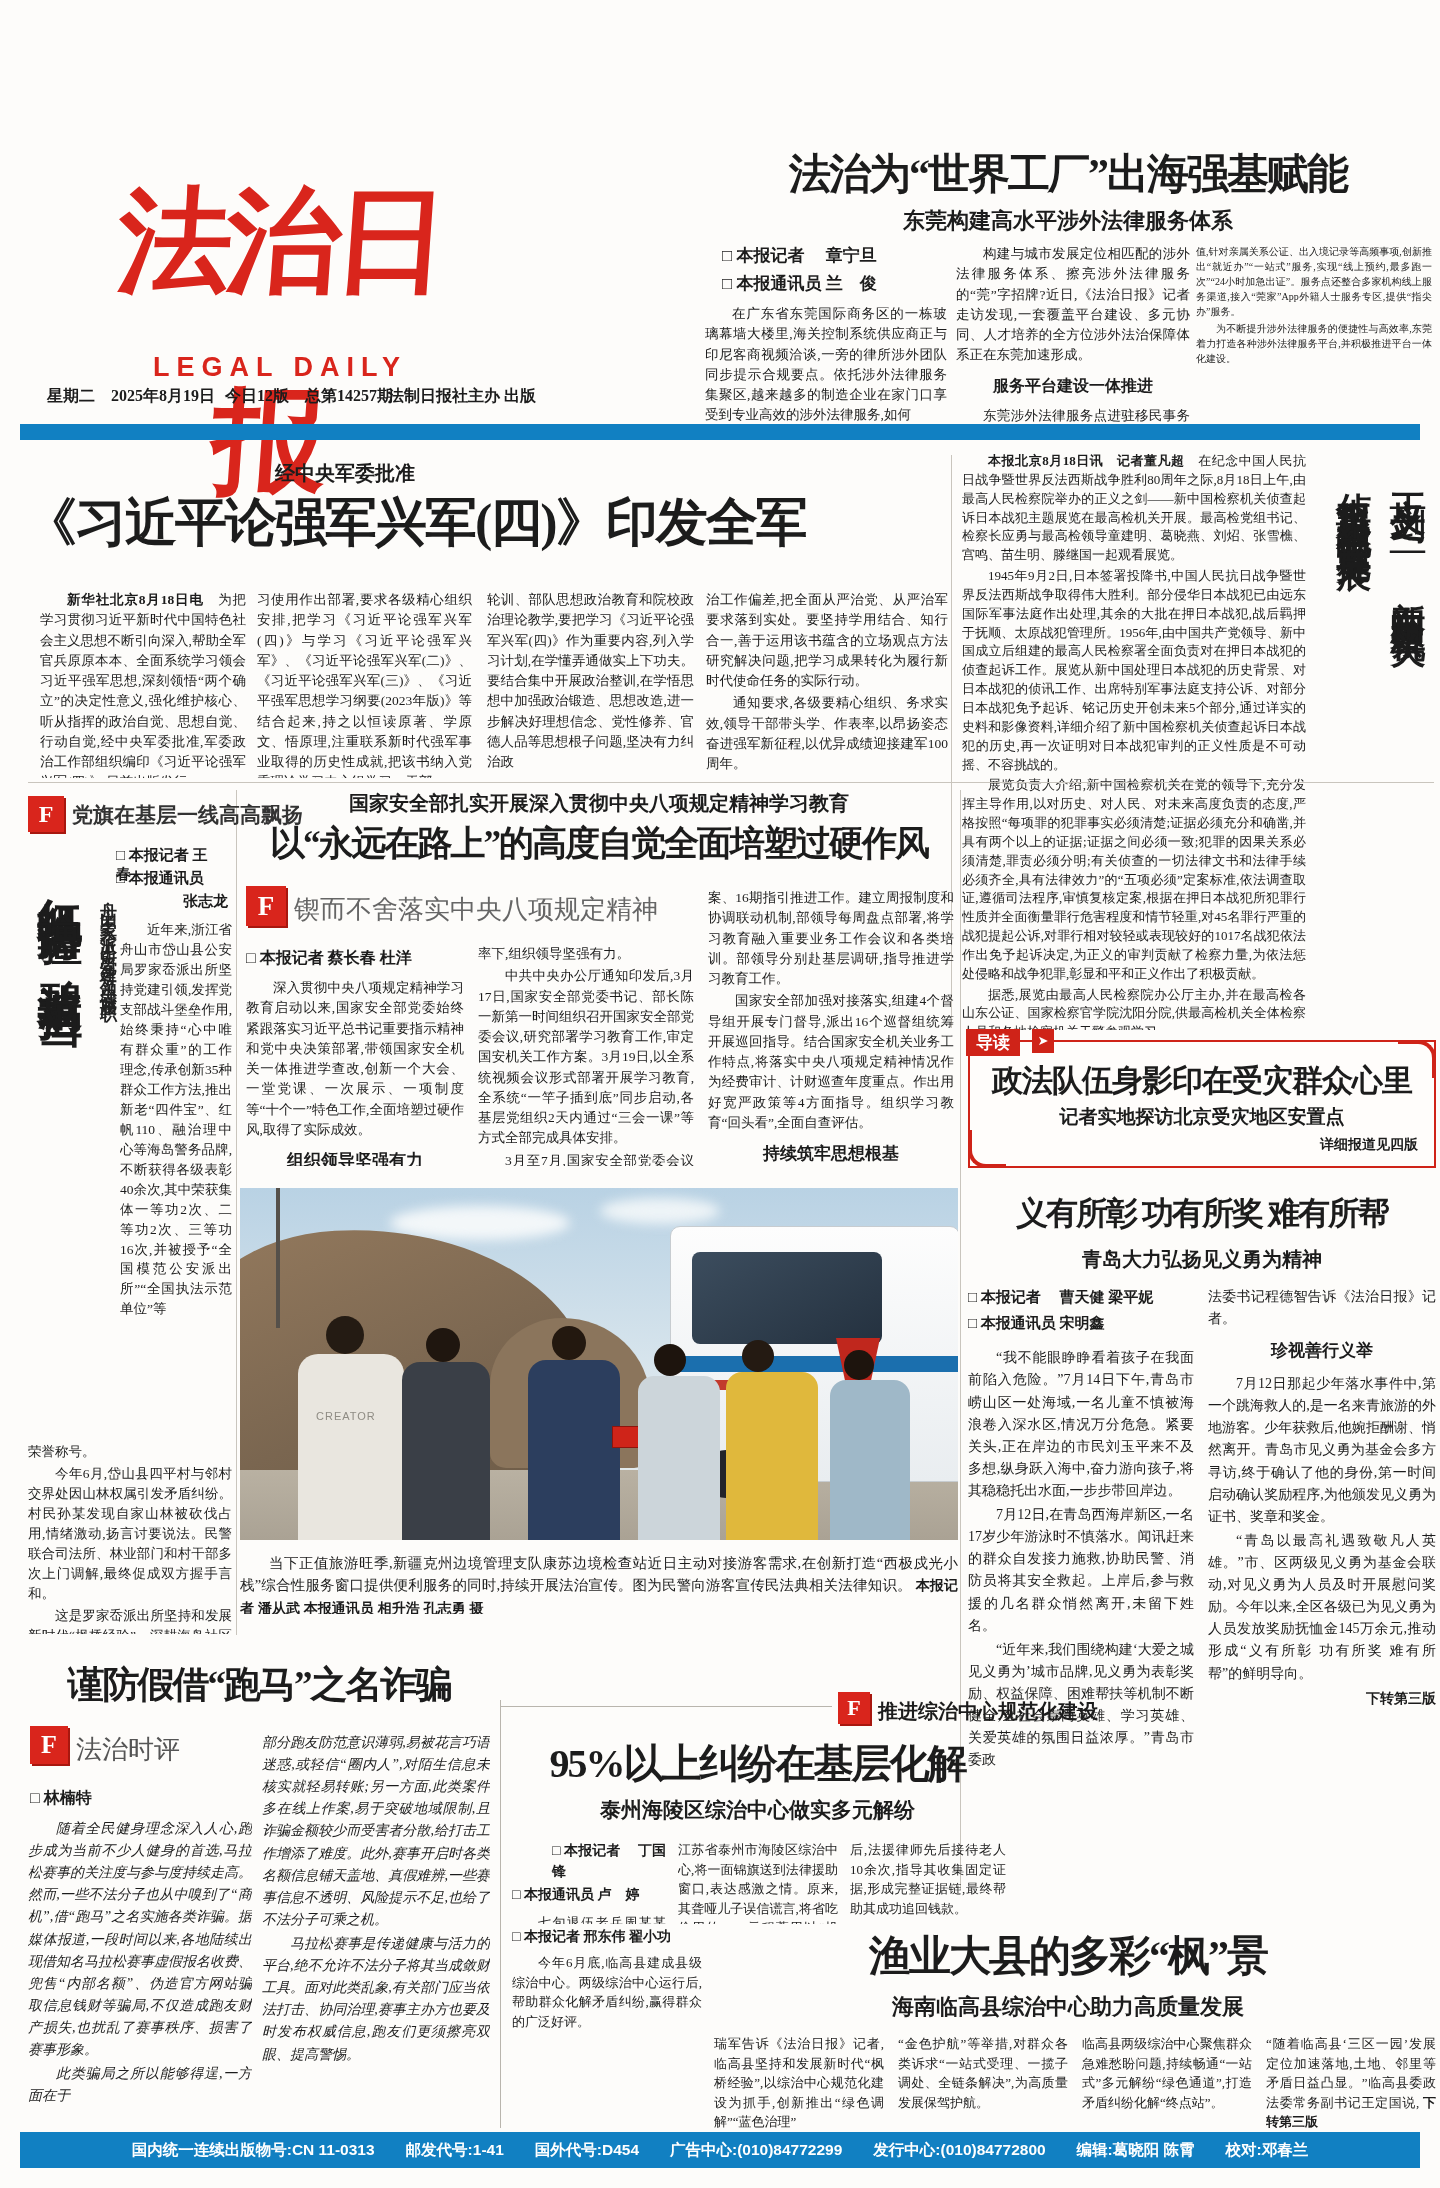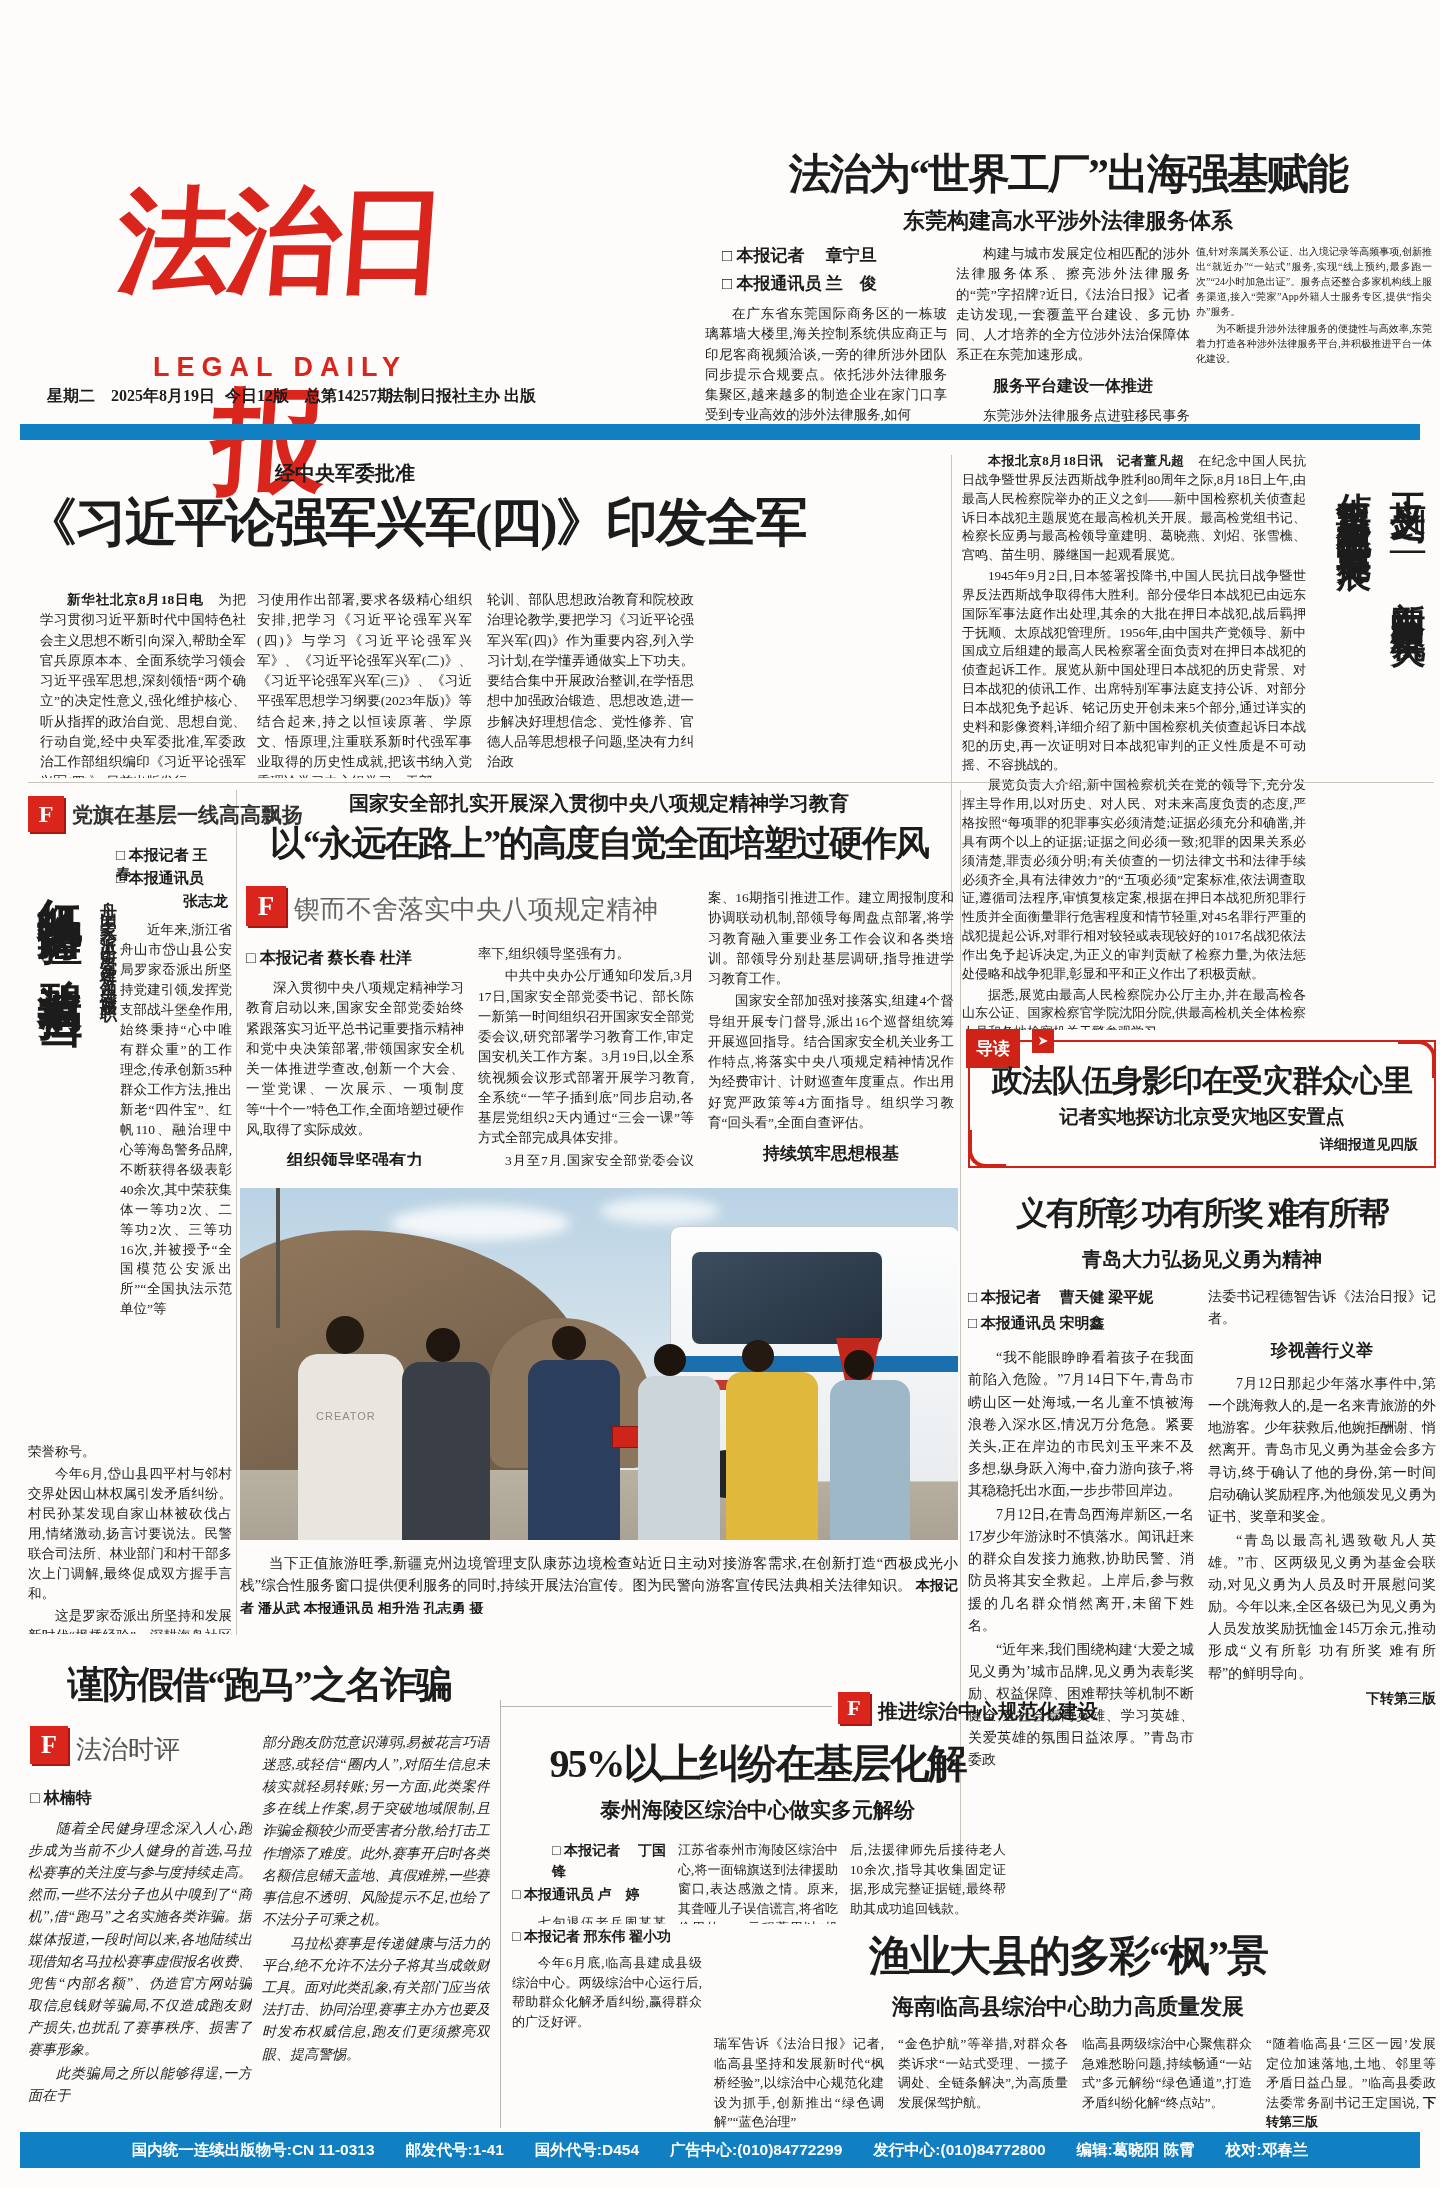--- a/index.html
+++ b/index.html
@@ -66,20 +66,24 @@
   <div class="col serif" style="left:40px;top:590px;width:206px;height:188px;font-size:13.5px;">
     <p><b class="lead">新华社北京8月18日电</b>　<span>为把学习贯彻习近平新时代中国特色社会主义思想不断引向深入,帮助全军官兵原原本本、全面系统学习领会习近平强军思想,深刻领悟“两个确立”的决定性意义,强化维护核心、听从指挥的政治自觉、思想自觉、行动自觉,经中央军委批准,军委政治工作部组织编印《习近平论强军兴军(四)》,日前出版发行。</span></p>
 
   </div>
   <div class="col serif" style="left:257px;top:590px;width:215px;height:188px;font-size:13.5px;">
     <p class="noind">习使用作出部署,要求各级精心组织安排,把学习《习近平论强军兴军(四)》与学习《习近平论强军兴军》、《习近平论强军兴军(二)》、《习近平论强军兴军(三)》、《习近平强军思想学习纲要(2023年版)》等结合起来,持之以恒读原著、学原文、悟原理,注重联系新时代强军事业取得的历史性成就,把该书纳入党委理论学习中心组学习、干部</p>
   </div>
   <div class="col serif" style="left:487px;top:590px;width:207px;height:188px;font-size:13.5px;">
     <p class="noind">轮训、部队思想政治教育和院校政治理论教学,要把学习《习近平论强军兴军(四)》作为重要内容,列入学习计划,在学懂弄通做实上下功夫。要结合集中开展政治整训,在学悟思想中加强政治锻造、思想改造,进一步解决好理想信念、党性修养、官德人品等思想根子问题,坚决有力纠治政</p>
   </div>
+  <div class="col serif" style="left:706px;top:590px;width:242px;height:188px;font-size:13.5px;">
+    <p class="noind">治工作偏差,把全面从严治党、从严治军要求落到实处。要坚持学用结合、知行合一,善于运用该书蕴含的立场观点方法研究解决问题,把学习成果转化为履行新时代使命任务的实际行动。</p>
+    <p>通知要求,各级要精心组织、务求实效,领导干部带头学、作表率,以昂扬姿态奋进强军新征程,以优异成绩迎接建军100周年。</p>
+  </div>
 
   <div class="rule-v" style="left:951px;top:455px;height:573px;"></div>
   <div class="col serif" style="left:962px;top:452px;width:344px;height:578px;font-size:13px;line-height:1.45;">
     <p><b class="lead">本报北京8月18日讯　记者董凡超</b><span>　在纪念中国人民抗日战争暨世界反法西斯战争胜利80周年之际,8月18日上午,由最高人民检察院举办的正义之剑——新中国检察机关侦查起诉日本战犯主题展览在最高检机关开展。最高检党组书记、检察长应勇与最高检领导童建明、葛晓燕、刘炤、张雪樵、宫鸣、苗生明、滕继国一起观看展览。</span></p>
     <p>1945年9月2日,日本签署投降书,中国人民抗日战争暨世界反法西斯战争取得伟大胜利。部分侵华日本战犯已由远东国际军事法庭作出处理,其余的大批在押日本战犯,战后羁押于抚顺、太原战犯管理所。1956年,由中国共产党领导、新中国成立后组建的最高人民检察署全面负责对在押日本战犯的侦查起诉工作。展览从新中国处理日本战犯的历史背景、对日本战犯的侦讯工作、出席特别军事法庭支持公诉、对部分日本战犯免予起诉、铭记历史开创未来5个部分,通过详实的史料和影像资料,详细介绍了新中国检察机关侦查起诉日本战犯的历史,再一次证明对日本战犯审判的正义性质是不可动摇、不容挑战的。</p>
     <p>展览负责人介绍,新中国检察机关在党的领导下,充分发挥主导作用,以对历史、对人民、对未来高度负责的态度,严格按照“每项罪的犯罪事实必须清楚;证据必须充分和确凿,并具有两个以上的证据;证据之间必须一致;犯罪的因果关系必须清楚,罪责必须分明;有关侦查的一切法律文书和法律手续必须齐全,具有法律效力”的“五项必须”定案标准,依法调查取证,遵循司法程序,审慎复核定案,根据在押日本战犯所犯罪行性质并全面衡量罪行危害程度和情节轻重,对45名罪行严重的战犯提起公诉,对罪行相对较轻或表现较好的1017名战犯依法作出免予起诉决定,为正义的审判贡献了检察力量,为依法惩处侵略和战争犯罪,彰显和平和正义作出了积极贡献。</p>
     <p>据悉,展览由最高人民检察院办公厅主办,并在最高检各山东公证、国家检察官学院沈阳分院,供最高检机关全体检察人员和各地检察机关干警参观学习。</p>
   </div>
   <div class="abs vert serif" style="left:1318px;top:465px;height:565px;width:116px;font-size:35px;font-weight:bold;letter-spacing:5px;line-height:1.55;">
     <div>正义之剑——新中国检察机关</div>
@@ -160,21 +164,21 @@
   </div>
   <div class="col serif" style="left:240px;top:1552px;width:718px;height:62px;font-size:14.5px;line-height:1.55;">
     <p style="text-indent:2em;">
       <span>当下正值旅游旺季,新疆克州边境管理支队康苏边境检查站近日主动对接游客需求,在创新打造“西极戍光小栈”综合性服务窗口提供便利服务的同时,持续开展法治宣传。图为民警向游客宣传民法典相关法律知识。</span>
       <b class="sans" style="font-size:14px;">本报记者 潘从武 本报通讯员 相升浩 孔志勇 摄</b>
     </p>
   </div>
 
   <div class="daodu-box" style="left:968px;top:1040px;width:464px;height:124px;">
     <div class="abs" style="left:-4px;top:-13px;background:#cf2318;color:#fff;font-family:'Liberation Sans',sans-serif;
-                font-weight:bold;font-size:17px;padding:8px 10px;">导读</div>
+                font-weight:bold;font-size:17px;padding:2px 10px;">导读</div>
     <div class="abs" style="left:62px;top:-13px;background:#cf2318;color:#fff;font-size:13px;width:22px;height:24px;
                 display:flex;align-items:center;justify-content:center;">➤</div>
     <div class="abs" style="right:-2px;top:-2px;width:34px;height:34px;border-top:4px solid #cf2318;border-right:4px solid #cf2318;border-top-right-radius:18px;"></div>
     <div class="abs" style="left:-2px;bottom:-2px;width:34px;height:34px;border-bottom:4px solid #cf2318;border-left:4px solid #cf2318;border-bottom-left-radius:18px;"></div>
     <div class="abs serif ctr" style="left:0;top:18px;width:464px;font-size:31px;font-weight:bold;letter-spacing:-1px;">政法队伍身影印在受灾群众心里</div>
     <div class="abs sans ctr" style="left:0;top:62px;width:464px;font-size:19px;font-weight:bold;">记者实地探访北京受灾地区安置点</div>
     <div class="abs sans" style="right:16px;top:94px;font-size:14px;font-weight:bold;">详细报道见四版</div>
   </div>
 
   <div class="abs serif ctr bignews" style="left:968px;top:1192px;width:468px;font-size:32px;">义有所彰 功有所奖 难有所帮</div>

